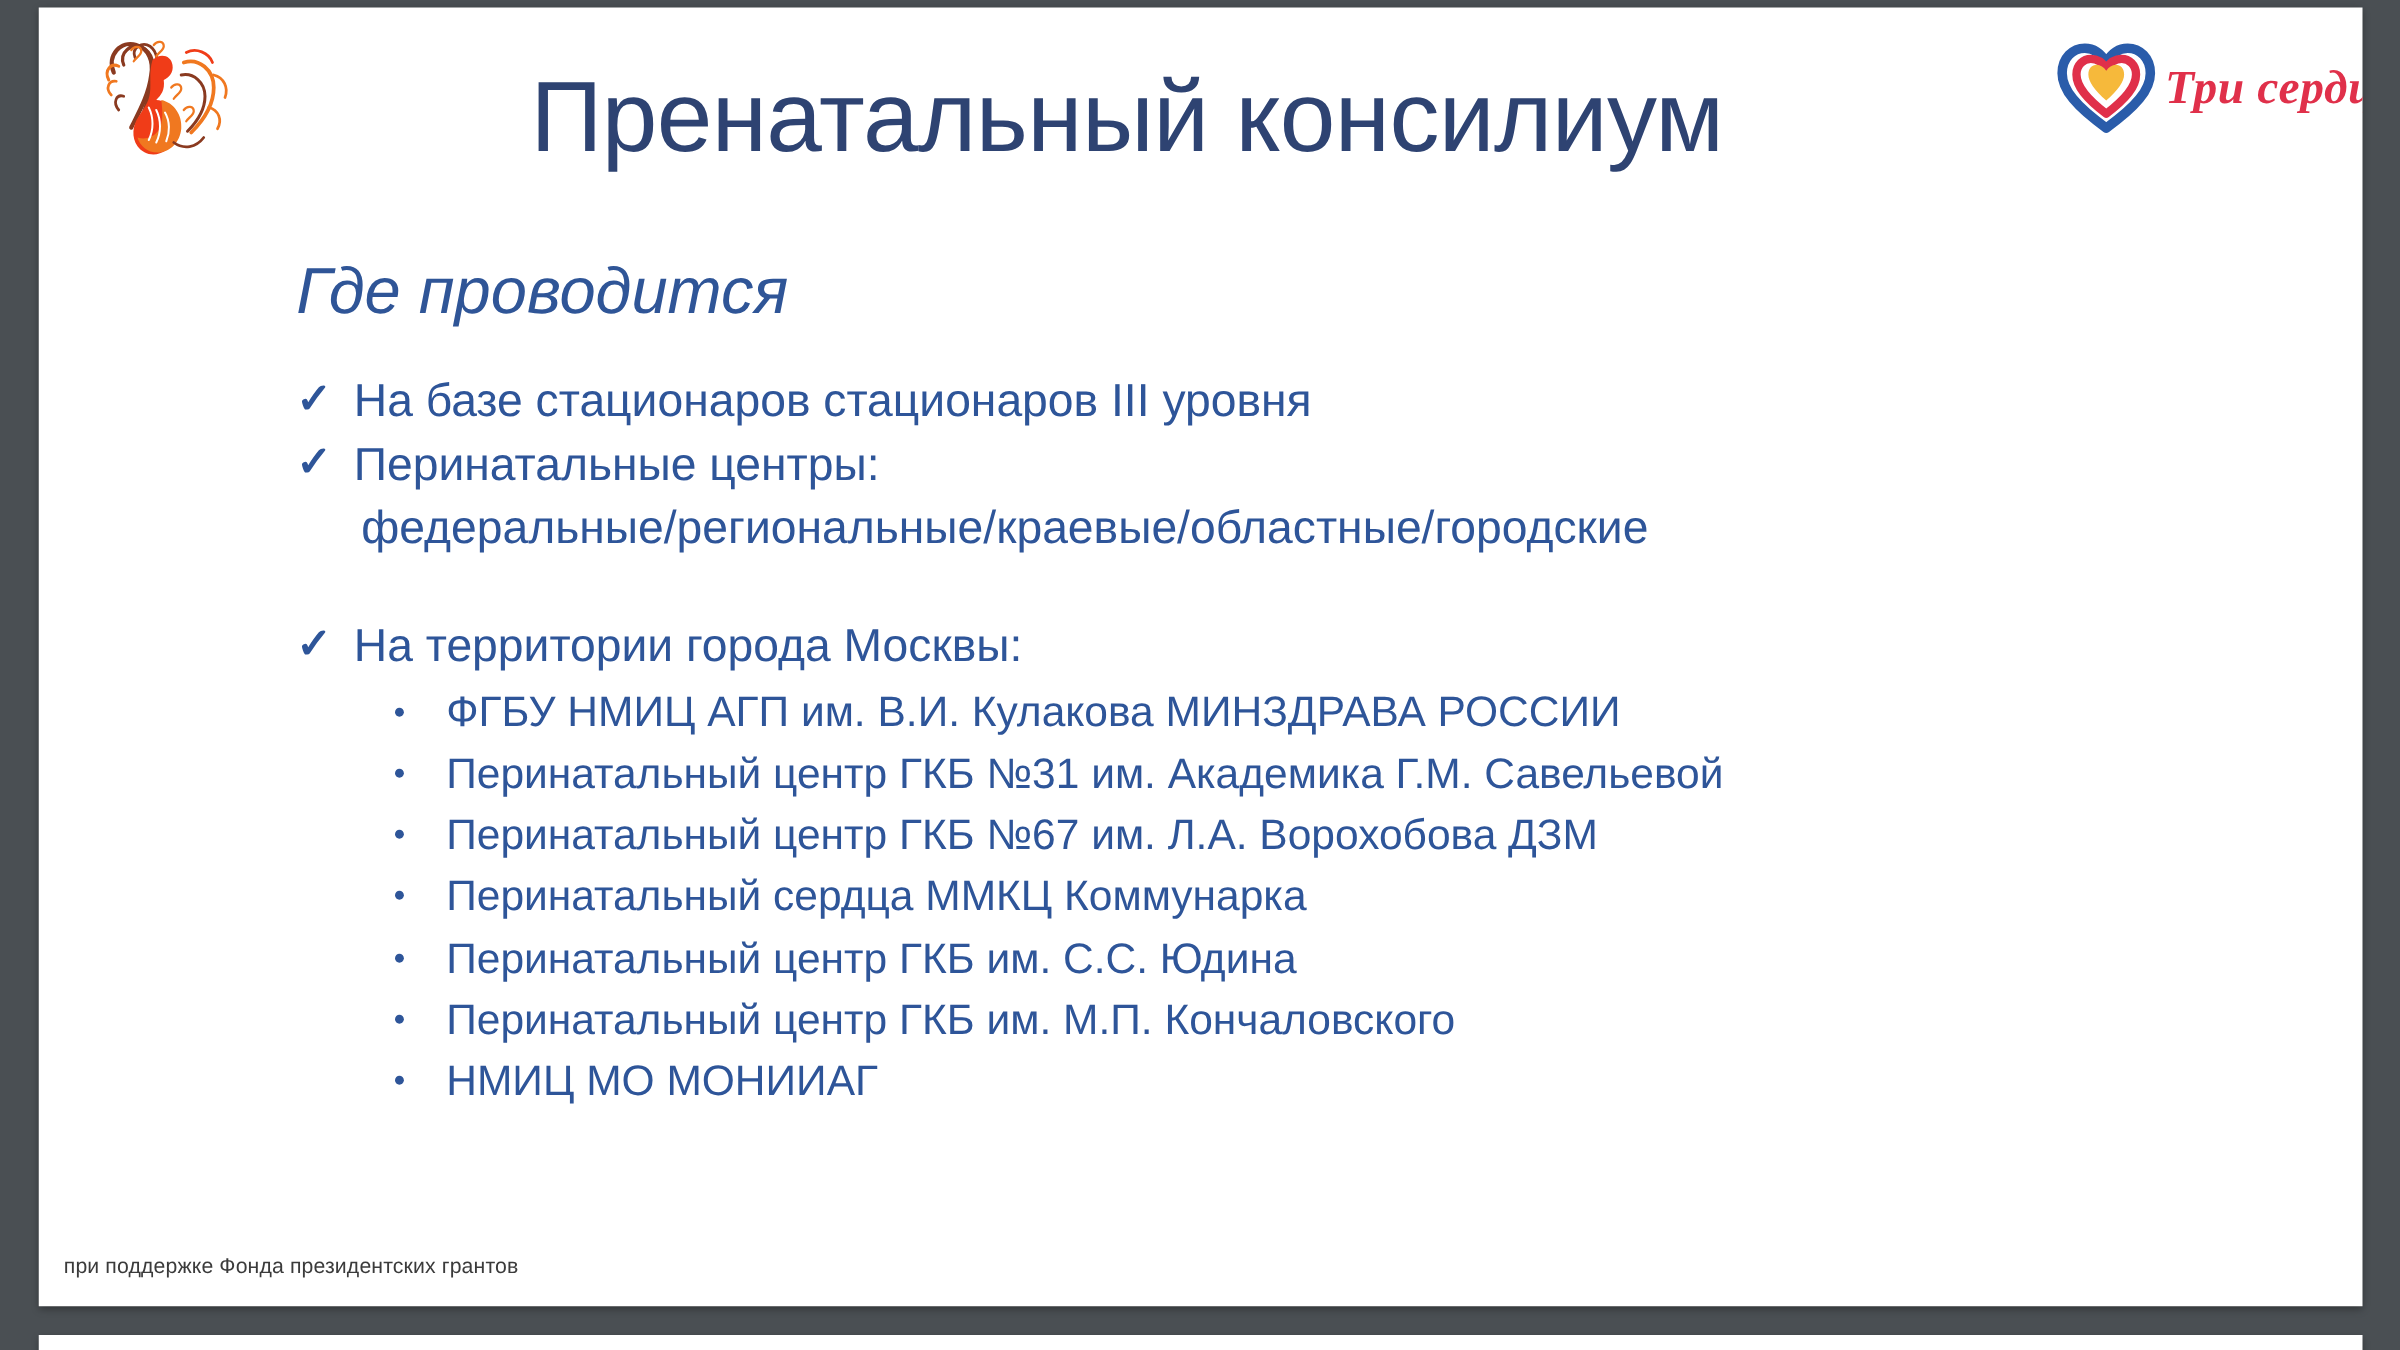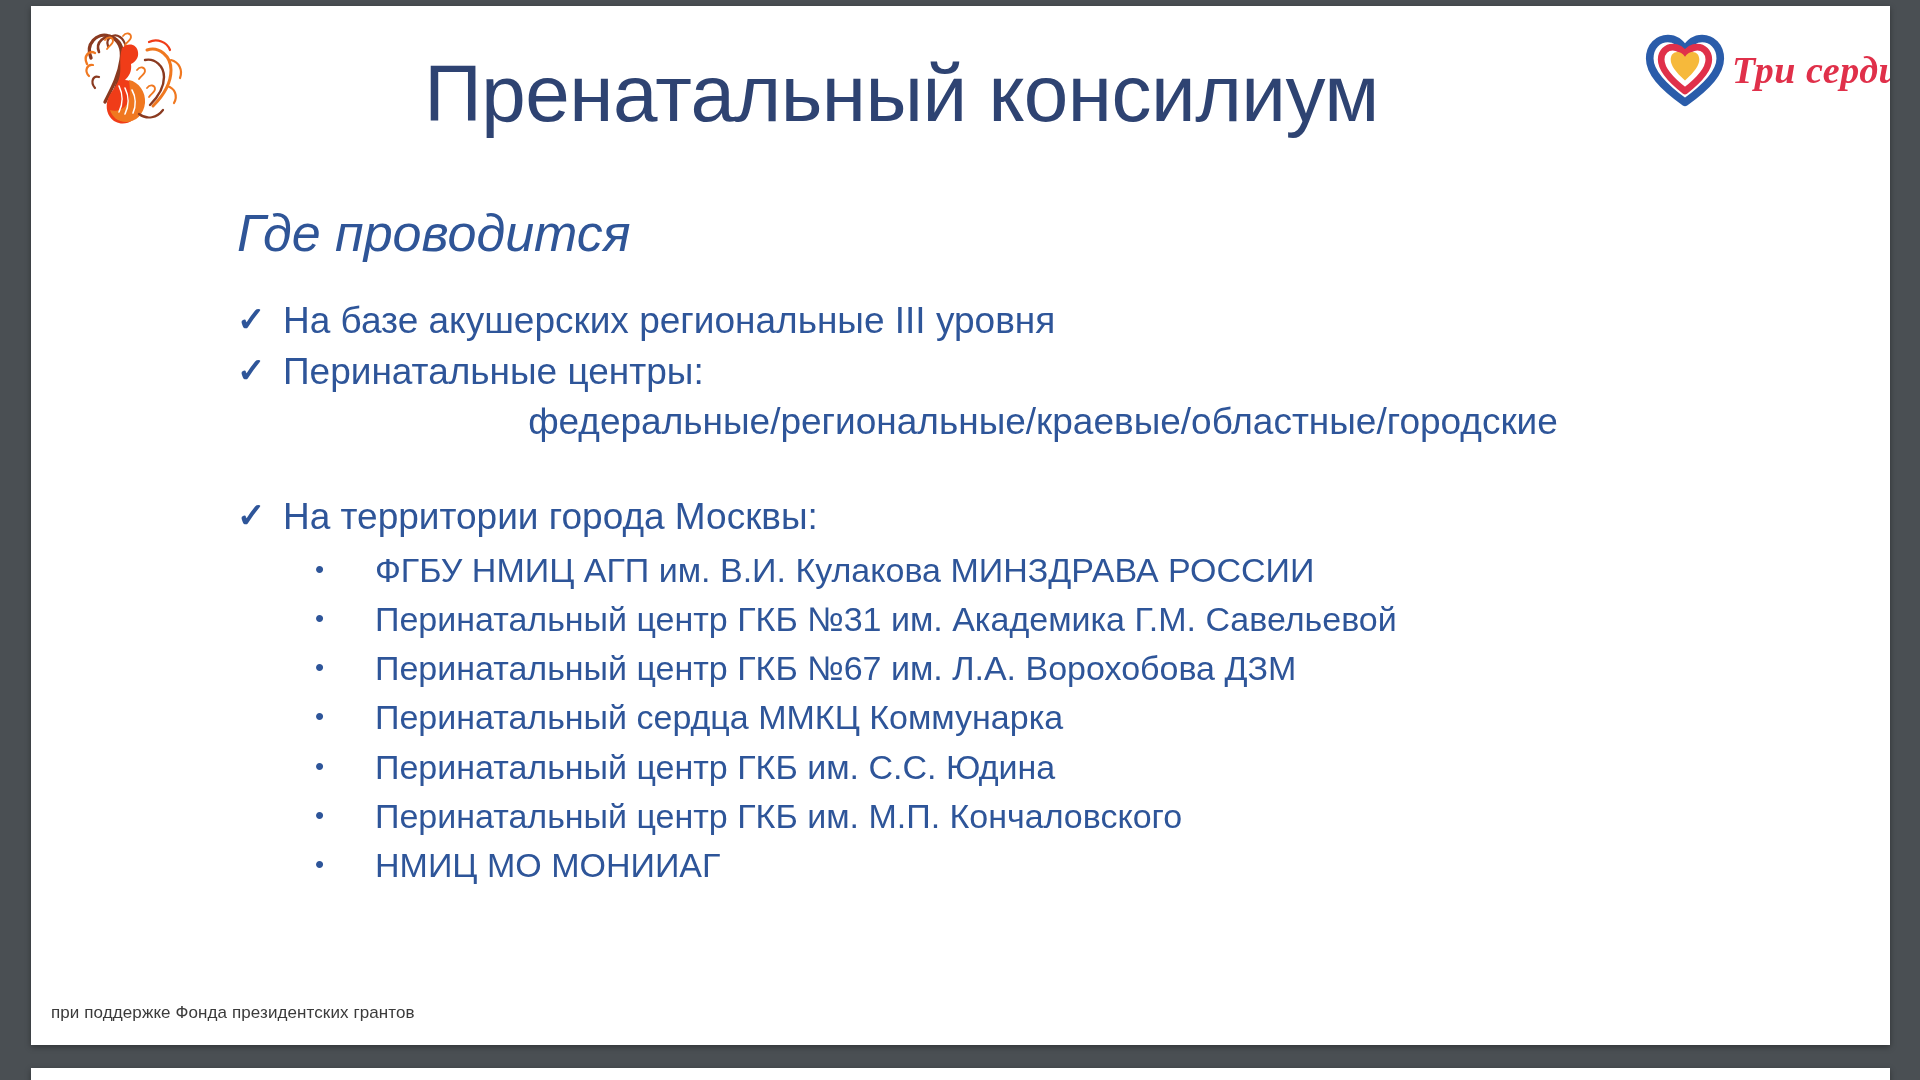--- a/index.html
+++ b/index.html
@@ -125,21 +125,20 @@
     font-weight: 700;
     line-height: 1.26;
   }
   li.check-item .check-text { flex: 1 1 auto; }
 
   .continuation {
     font-size: 37px;
     color: #2e5599;
     line-height: 1.26;
     margin: 0 0 0 52px;
-    text-align: center;
   }
 
   .moscow-block { margin-top: 48px; }
 
   ul.dot-list {
     list-style: none;
     margin: 6px 0 0 0;
     padding: 0;
   }
   li.dot-item {
@@ -151,21 +150,21 @@
     margin-bottom: 3px;
   }
   li.dot-item .dot-glyph {
     flex: 0 0 auto;
     width: 42px;
     margin-left: 78px;
     font-size: 26px;
     line-height: 1.7;
     color: #2e5599;
   }
-  li.dot-item .dot-text { flex: 1 1 auto; margin-left: 18px; }
+  li.dot-item .dot-text { flex: 1 1 auto; }
 
   
   .slide-footer {
     position: absolute;
     left: 20px;
     bottom: 22px;
     font-size: 17px;
     color: #3b3b3b;
     letter-spacing: .1px;
   }
@@ -231,21 +230,21 @@
 
     <div class="slide-title">Пренатальный консилиум</div>
 
     <div class="body-area">
 
       <div class="section-heading">Где проводится</div>
 
       <ul class="check-list">
         <li class="check-item">
           <span class="check-glyph">✓</span>
-          <span class="check-text">На базе акушерских региональные III уровня</span>
+          <span class="check-text">На базе стационаров стационаров III уровня</span>
         </li>
         <li class="check-item">
           <span class="check-glyph">✓</span>
           <span class="check-text">Перинатальные центры:</span>
         </li>
       </ul>
 
       <p class="continuation">федеральные/региональные/краевые/областные/городские</p>
 
       <div class="moscow-block">

